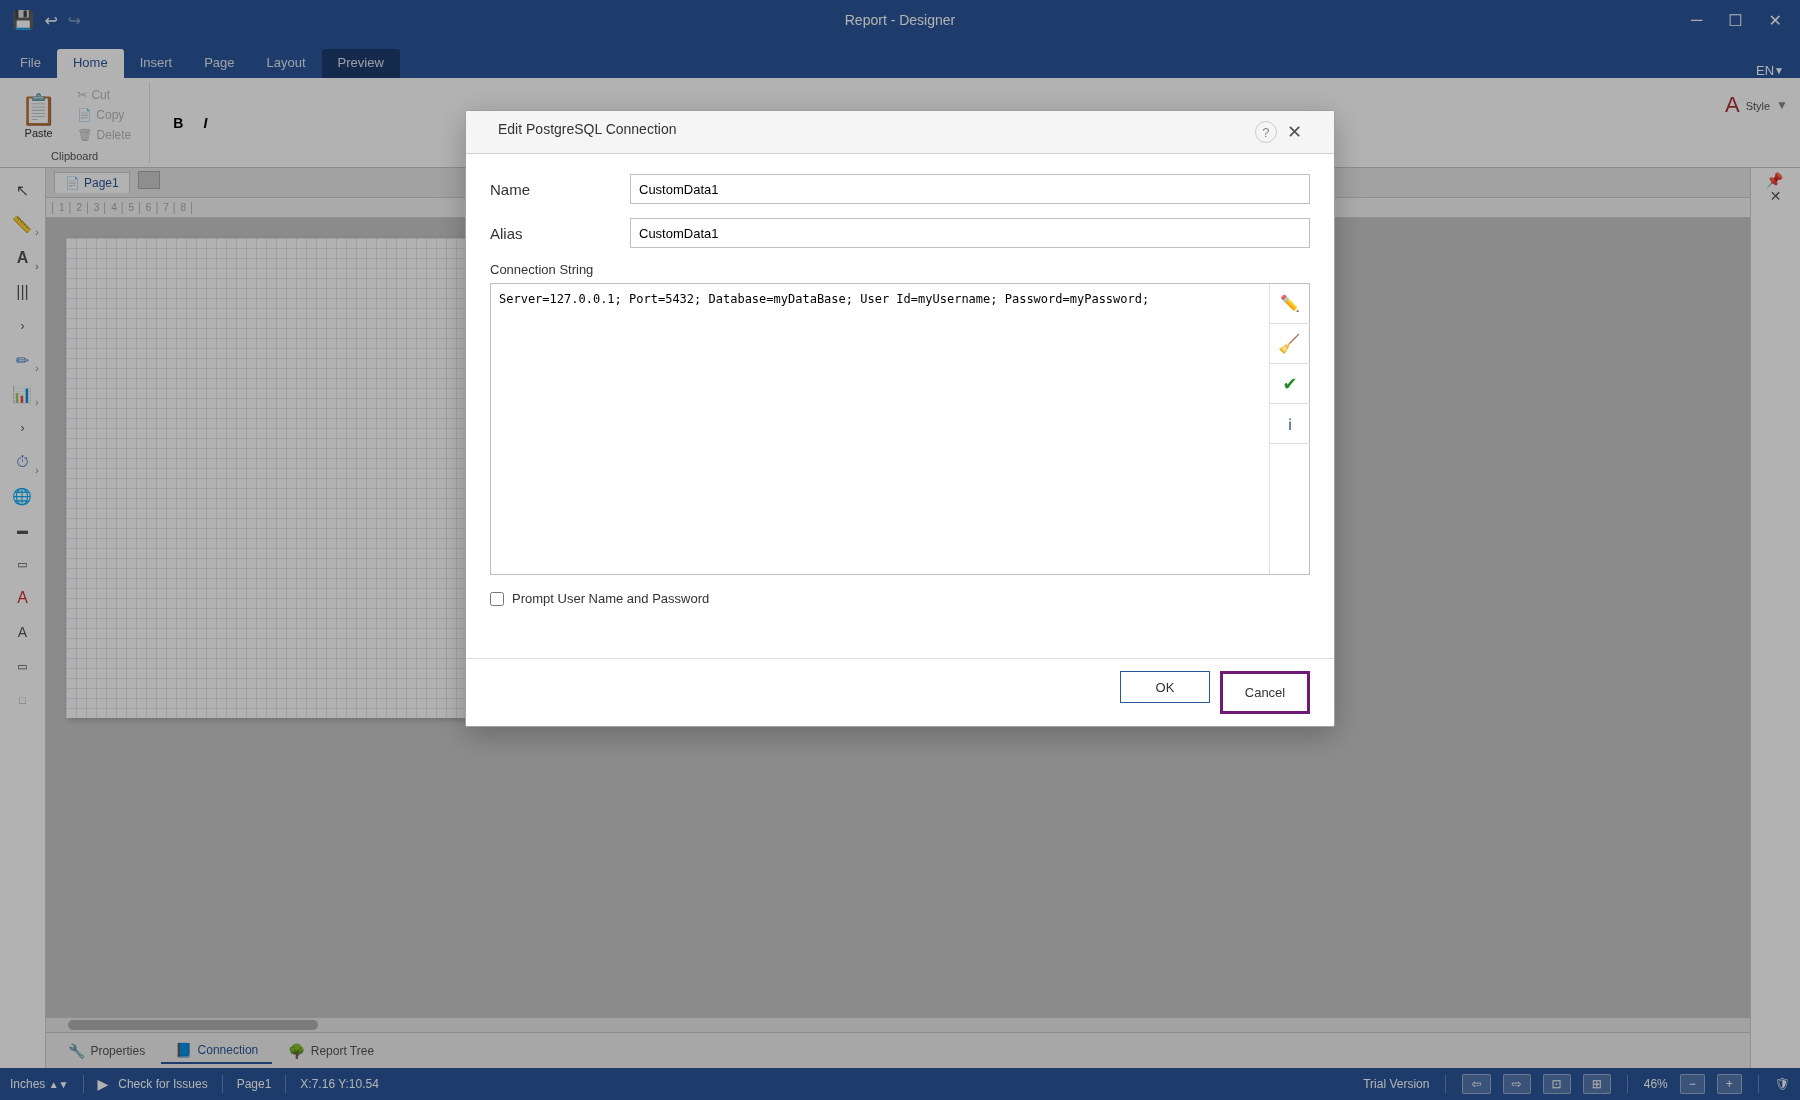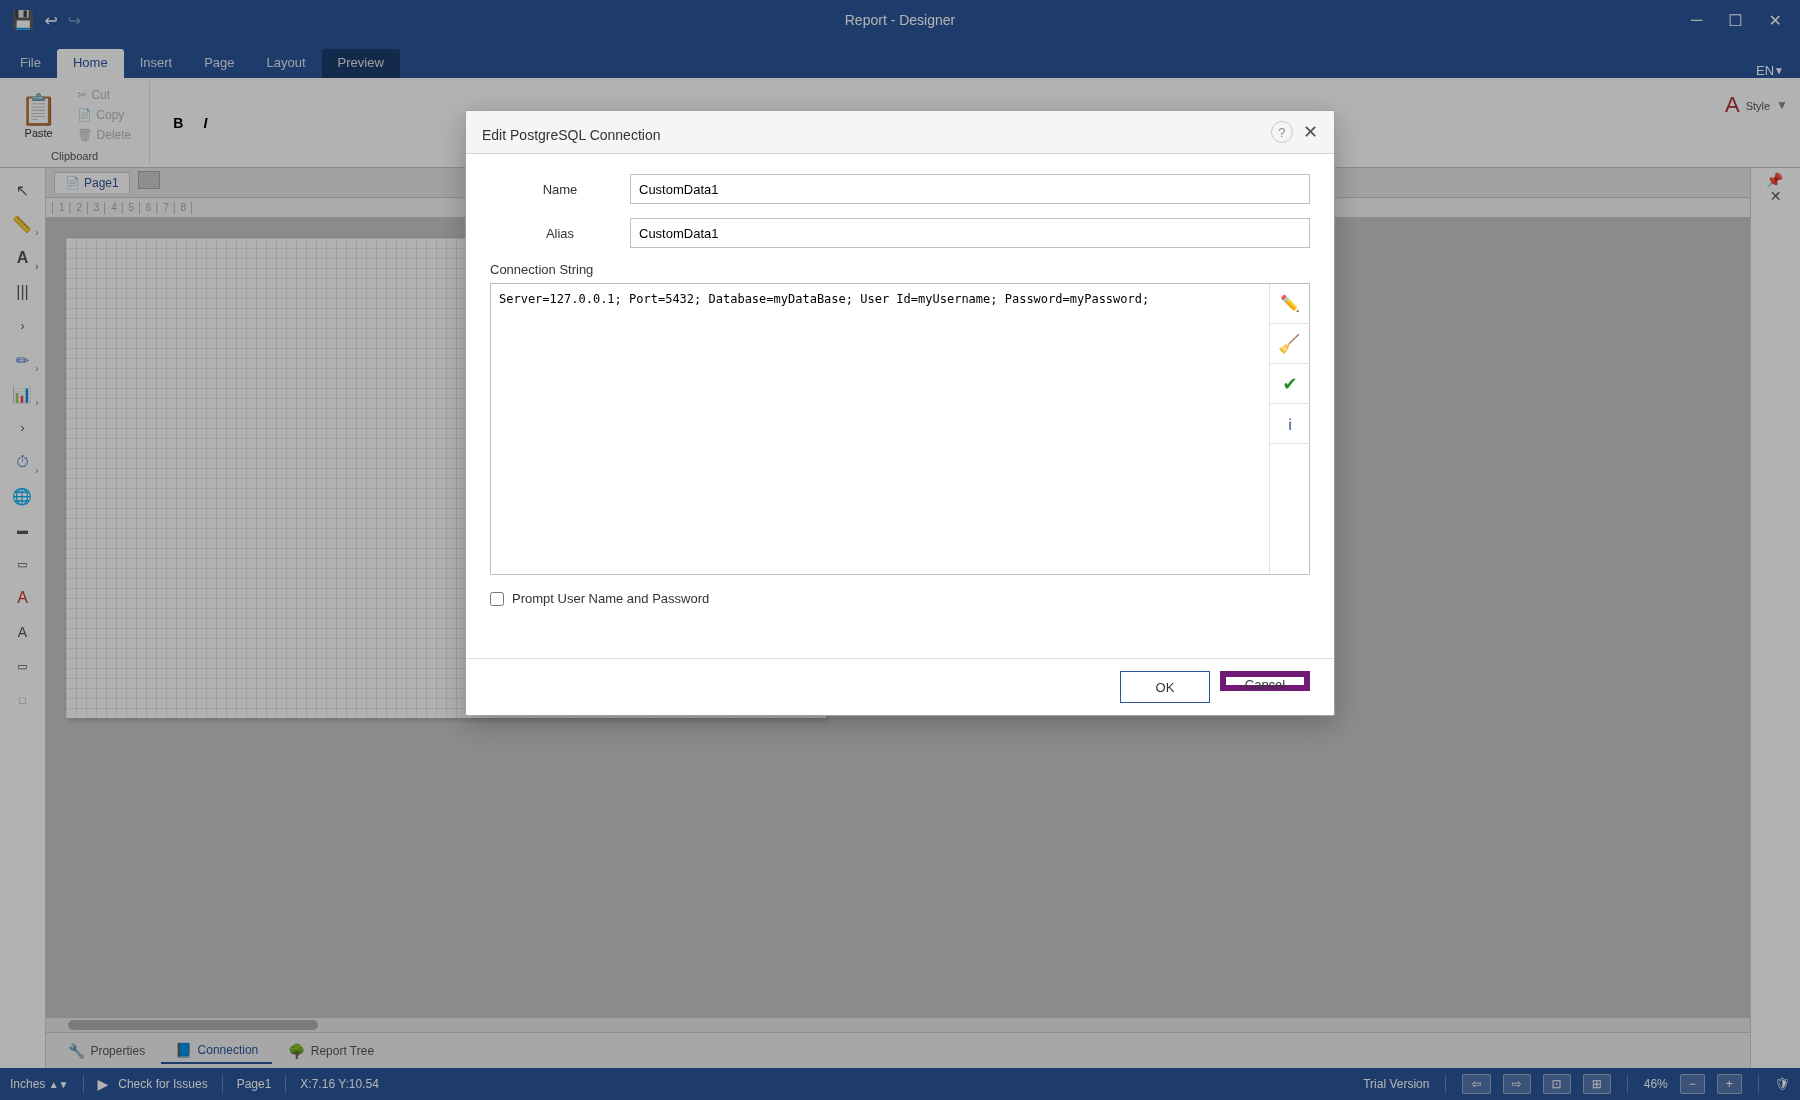--- a/index.html
+++ b/index.html
@@ -219,45 +219,44 @@
       background: white;
       border: 1px solid #a0a0a0;
       box-shadow: 0 8px 30px rgba(0,0,0,0.25);
       width: 870px;
       border-radius: 2px;
     }
 
     .modal-header {
       background: #f5f5f5;
       border-bottom: 1px solid #d0d0d0;
-      padding: 10px 16px;
-      display: flex;
-      align-items: flex-end;
+      padding: 10px 32px;
+      display: flex;
+      align-items: flex-start;
       justify-content: space-between;
       border-radius: 2px 2px 0 0;
     }
     .modal-title { font-size: 14px; color: #333; font-weight: 400; }
     .modal-header-btns { display: flex; align-items: center; gap: 10px; }
     .modal-help-btn { color: #888; cursor: pointer; font-size: 16px; width: 22px; height: 22px; display: flex; align-items: center; justify-content: center; border-radius: 50%; border: 1px solid #ccc; font-size: 13px; }
     .modal-close-btn { color: #555; cursor: pointer; font-size: 18px; }
 
     .modal-body { padding: 20px 24px; }
 
     .form-row {
       display: flex;
       align-items: center;
       margin-bottom: 14px;
       gap: 0;
     }
     .form-label {
       width: 140px;
-      font-size: 13px;
+      font-size: 15px;
       color: #333;
       flex-shrink: 0;
-      text-align: center;
     }
     .form-input {
       flex: 1;
       height: 30px;
       border: 1px solid #c0c0c0;
       padding: 4px 8px;
       font-size: 13px;
       outline: none;
       font-family: inherit;
     }
@@ -322,23 +321,23 @@
       height: 32px;
       background: white;
       border: 1px solid #2b579a;
       color: #333;
       cursor: pointer;
       font-size: 13px;
       font-family: inherit;
     }
     .btn-cancel {
       width: 90px;
-      height: 20px;
-      background: white;
-      border: 6px solid #701a75;
+      height: 43px;
+      background: white;
+      border: 3px solid #701a75;
       color: #333;
       cursor: pointer;
       font-size: 13px;
       font-family: inherit;
     }
 
     
     .h-scroll {
       height: 14px;
       background: #e8e8e8;

